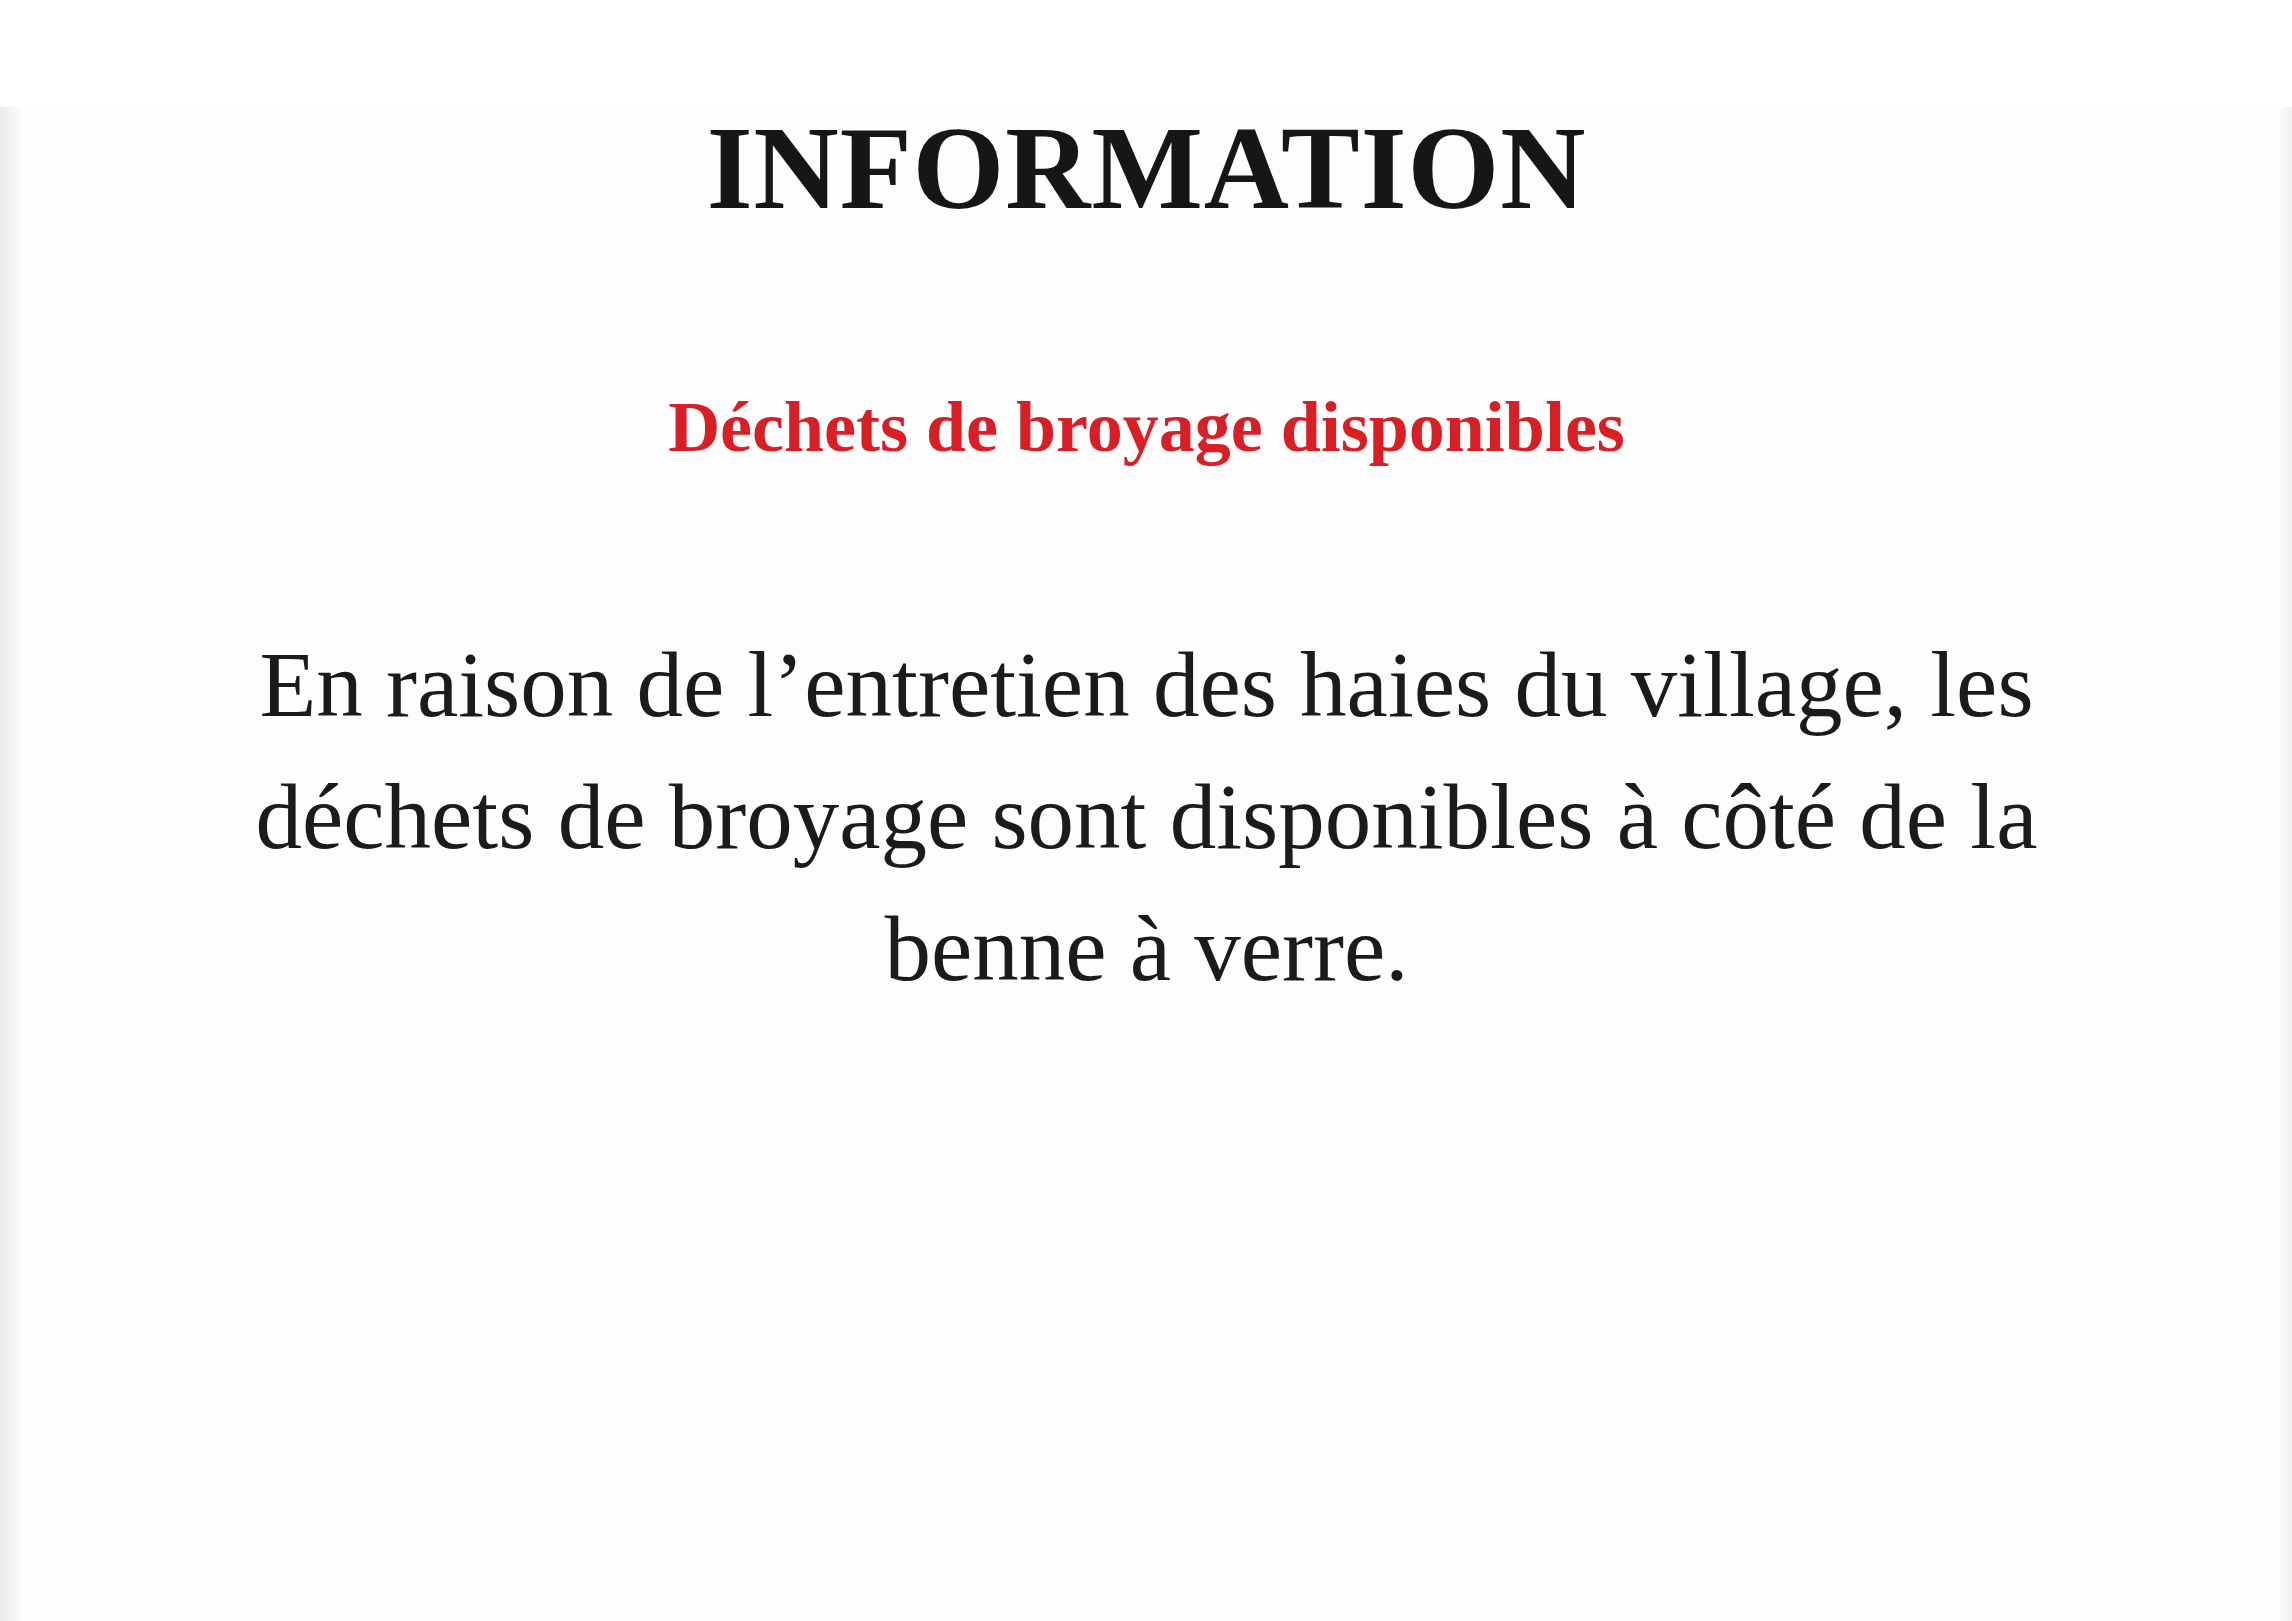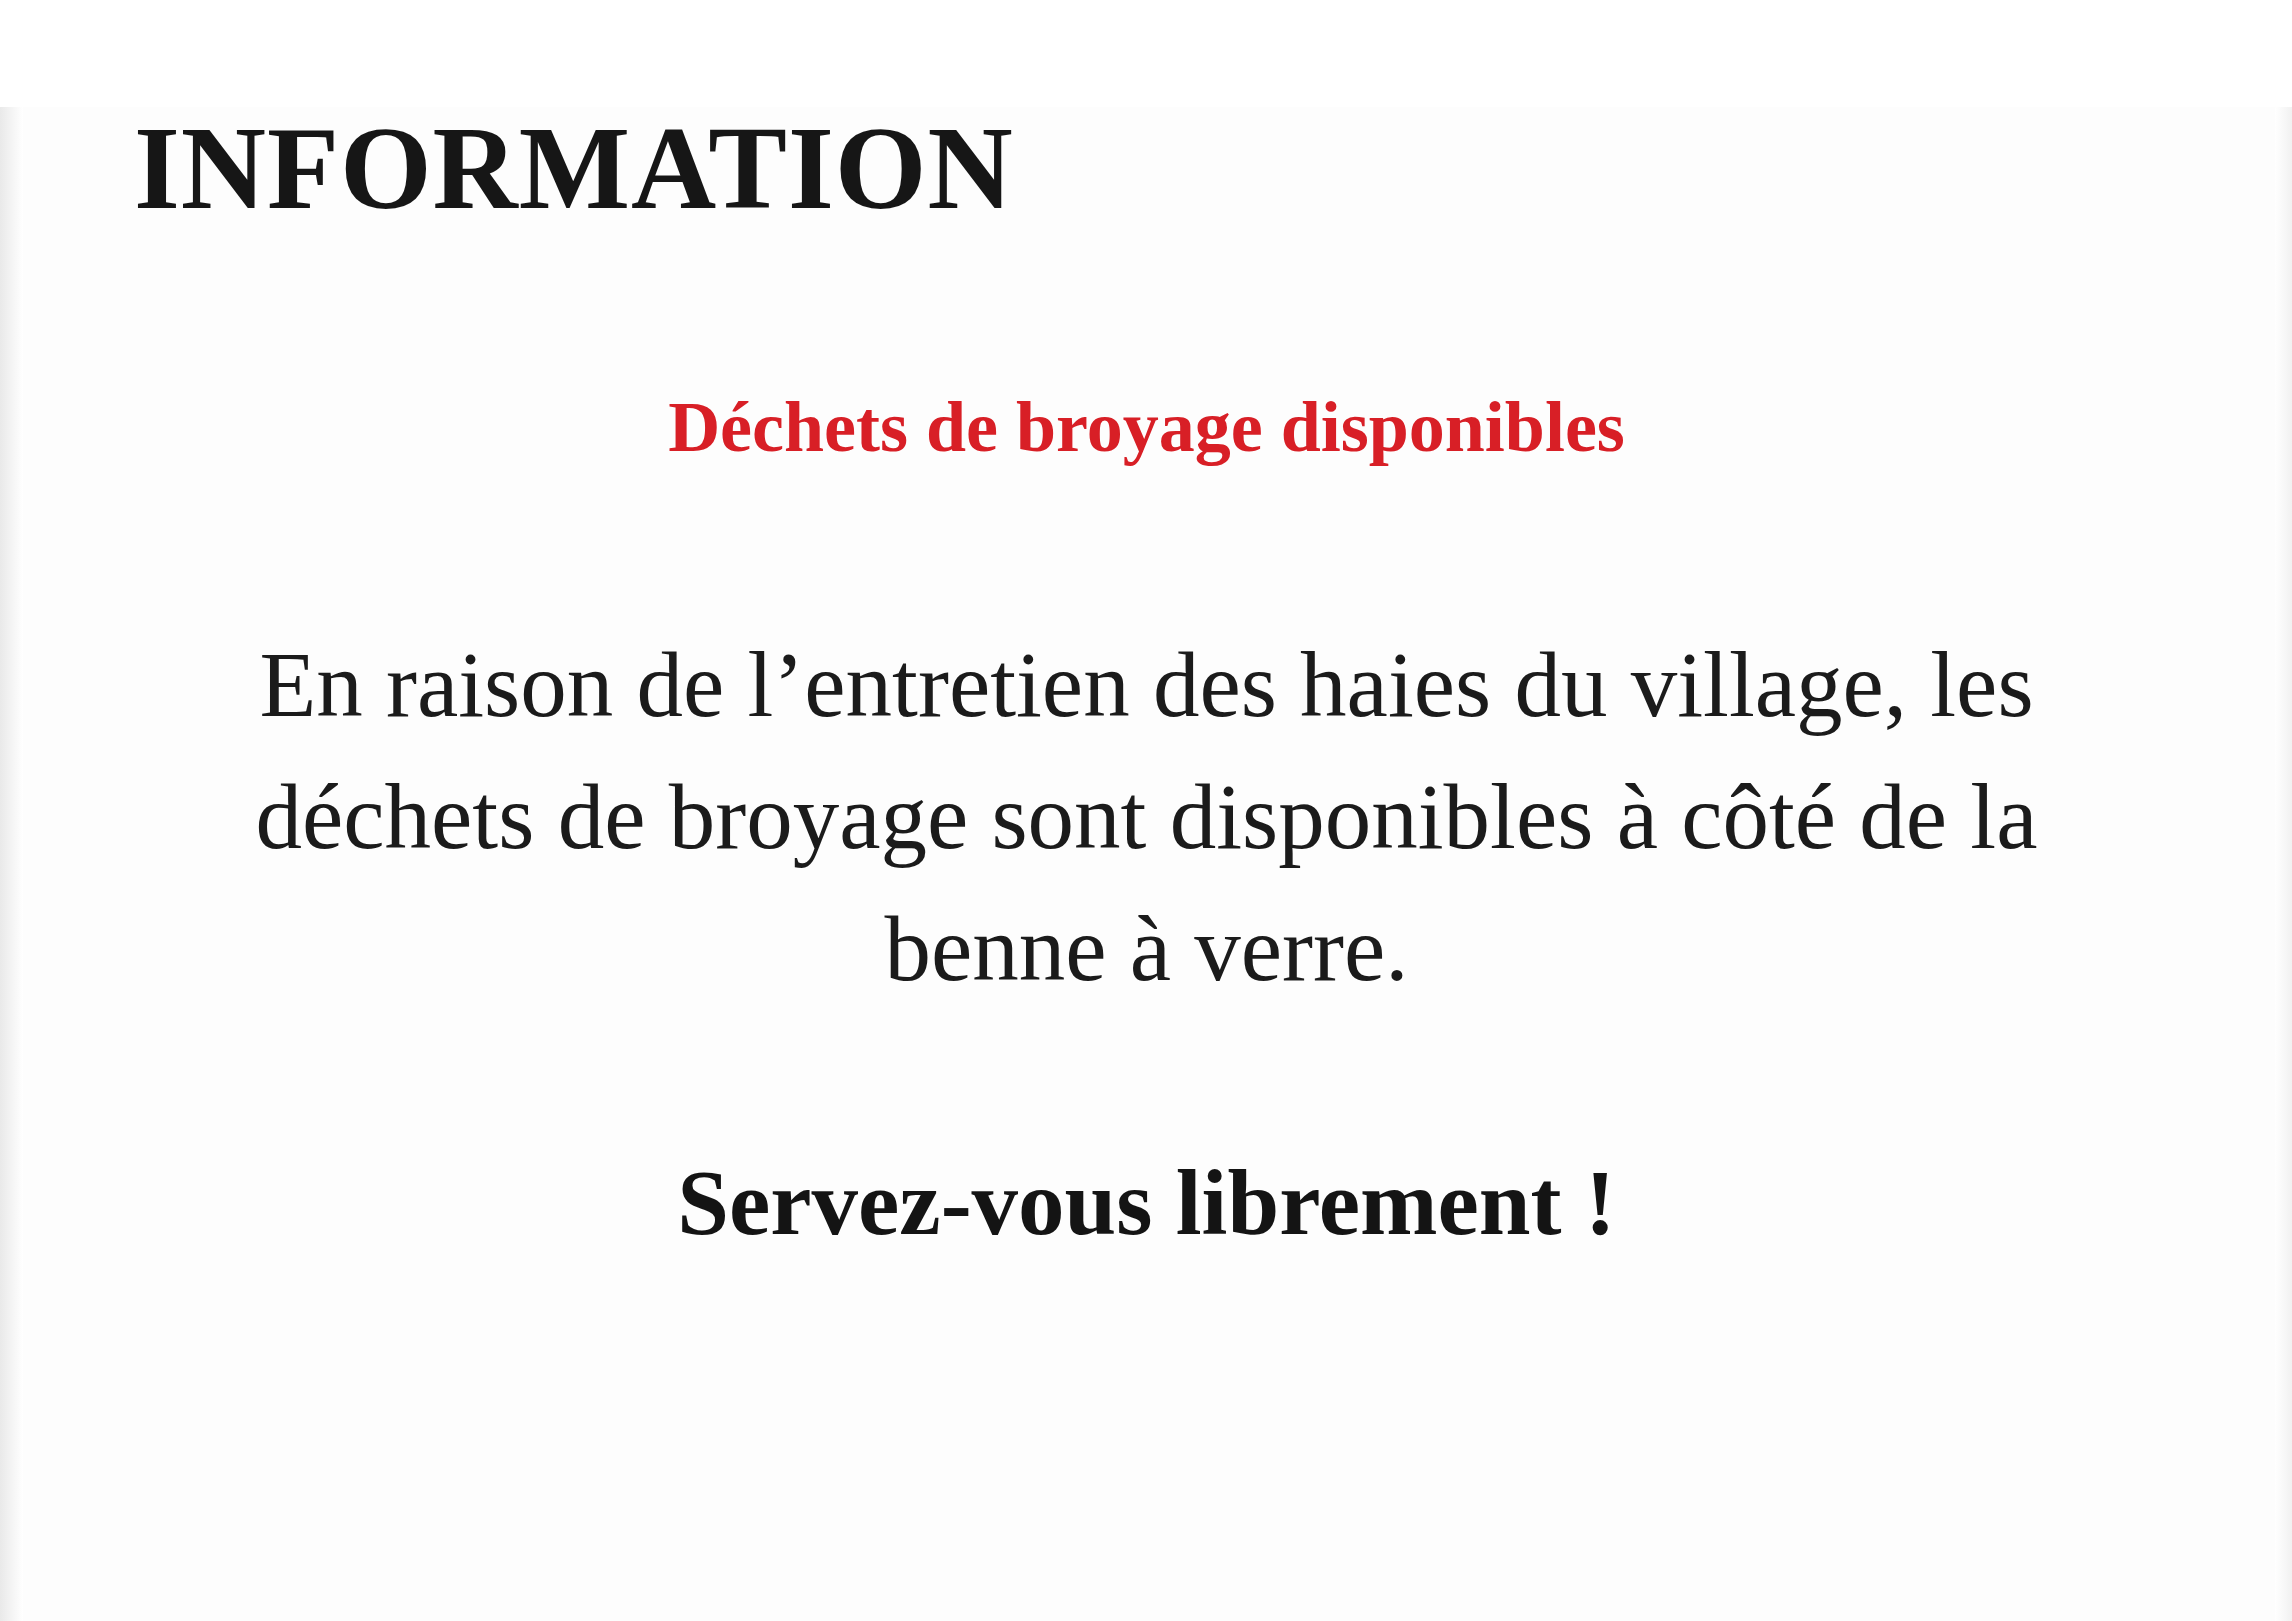--- a/index.html
+++ b/index.html
@@ -38,20 +38,21 @@
     pointer-events: none;
   }
 
   .content {
     position: relative;
     z-index: 2;
     padding: 0 134px;
   }
 
   .title {
+    text-align: center;
     font-weight: bold;
     font-size: 118px;
     letter-spacing: 0.9px;
     line-height: 1.05;
     margin-top: 107px;
     color: #161616;
   }
 
   .subtitle {
     text-align: center;
@@ -88,17 +89,16 @@
   <div class="scan-edge-right"></div>
 
   <div class="content">
 
     <h1 class="title">INFORMATION</h1>
 
     <h2 class="subtitle">Déchets de broyage disponibles</h2>
 
     <p class="body-text">En raison de l’entretien des haies du village, les déchets de broyage sont disponibles à côté de la benne à verre.</p>
 
-    <p class="closing">Servez-vous librement !</p>
 
   </div>
 </div>
 
 
 </body></html>

